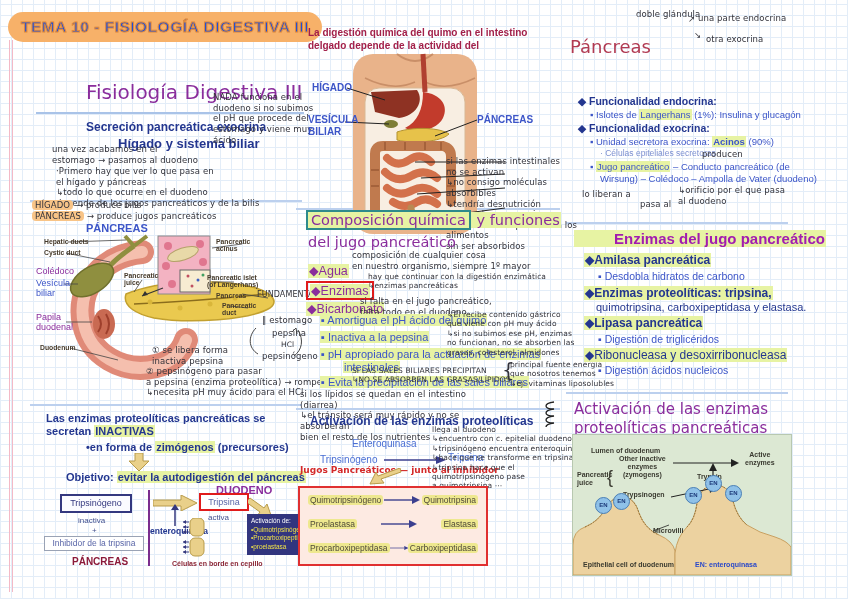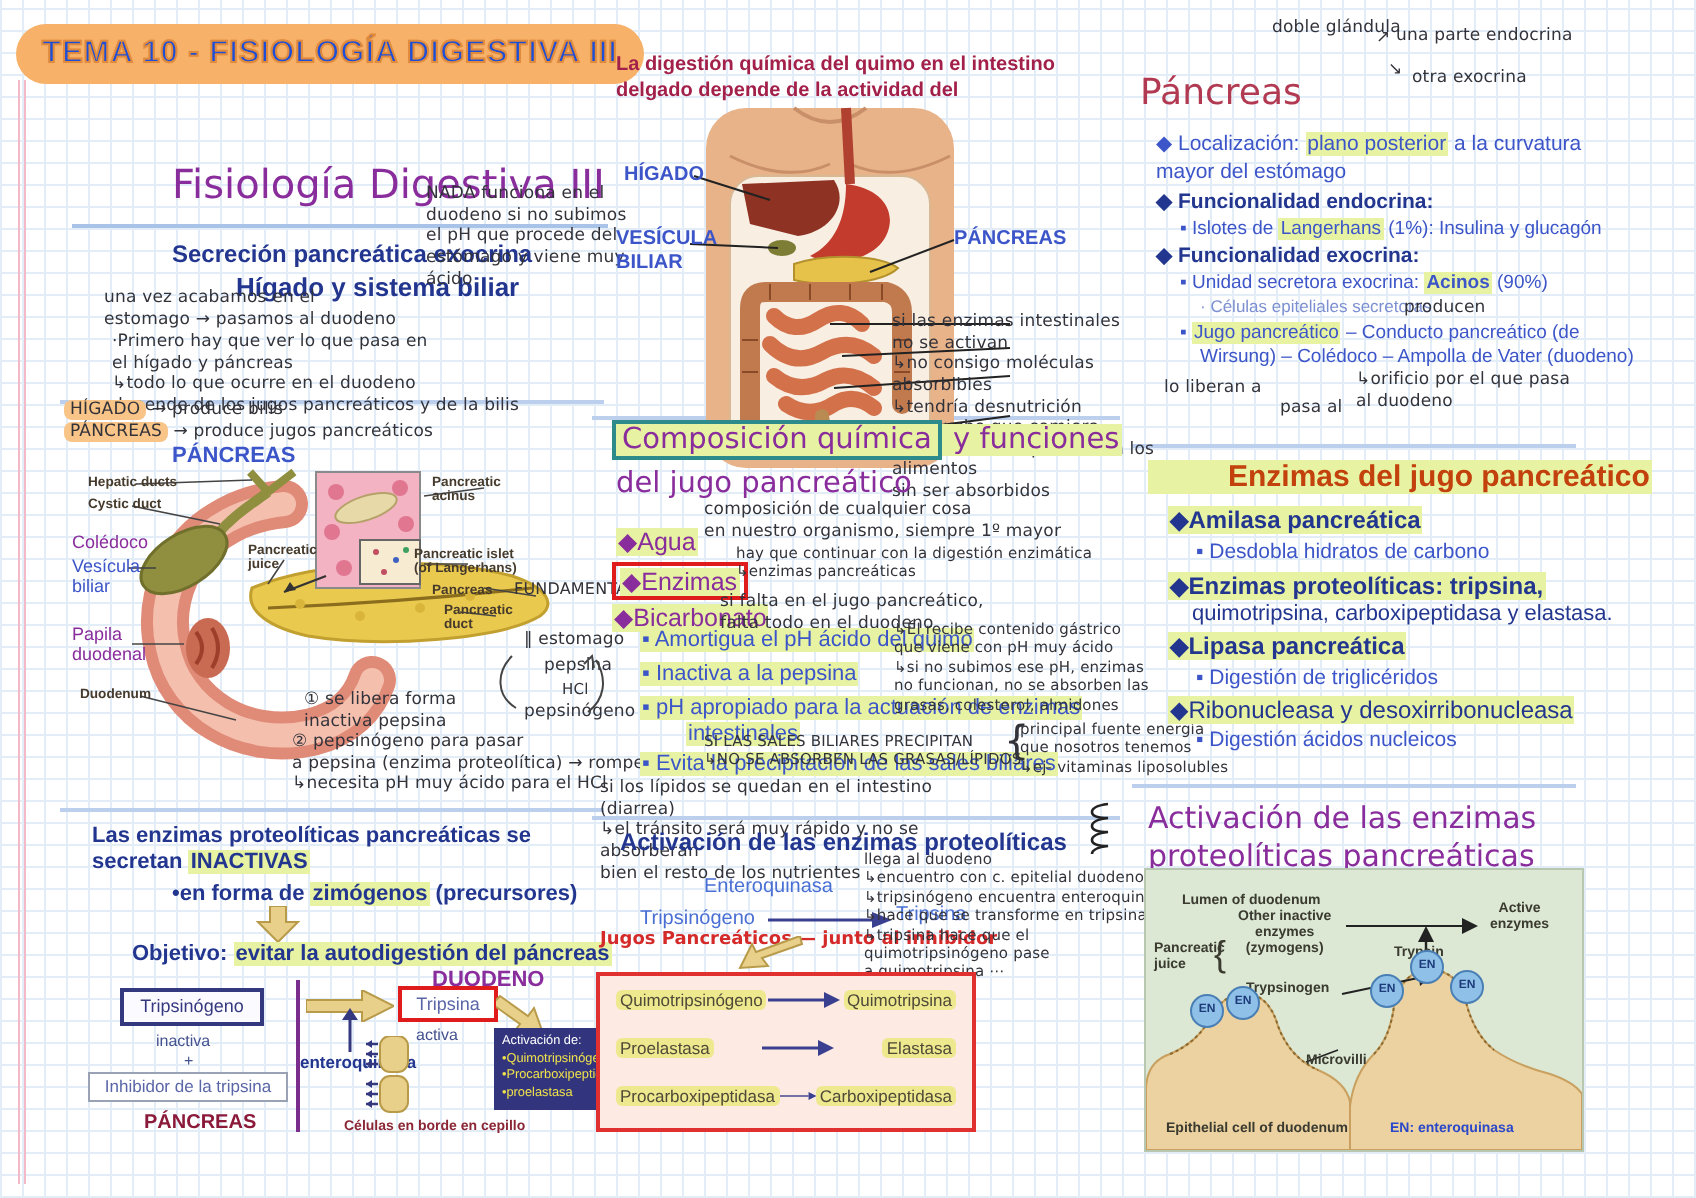--- a/index.html
+++ b/index.html
@@ -13,21 +13,21 @@
   .nw{white-space:nowrap;}
   .hw{font-family:"DejaVu Sans",sans-serif;font-size:8.5px;color:#32323a;line-height:1.25;letter-spacing:.1px;}
   .hw7{font-size:7.5px;}
   .hl{background:#e7f3a3;padding:0 1px;}
   .hlo{background:#f8c487;border-radius:4px;padding:0 3px;}
   .b{font-weight:bold;}
   .navy{color:#23368f;}
   .blue{color:#3c55c8;}
   .lblue{color:#7c8fd0;}
   .purple{color:#8a2d9c;}
-  .dkred{color:#c2410c;padding-left:40px;}
+  .dkred{color:#a21caf;padding-left:40px;}
   .red{color:#d42a2a;}
   .pr10{font-size:10.5px;line-height:1.3;}
   .pr11{font-size:11px;line-height:1.25;}
   .pr12{font-size:12px;line-height:1.25;}
   .lbl{font-size:6.8px;font-weight:bold;color:#453a2b;line-height:1.1;}
   .sep{background:#bcd0ee;height:2px;}
   .vmargin{background:#f4b9c6;width:1px;}
   .banner{background:#f7b169;border-radius:16px;color:#1d4ed8;font-weight:bold;
     font-size:15.5px;letter-spacing:.5px;text-align:center;line-height:30px;
     -webkit-text-stroke:1px #e08a3c;text-shadow:0 0 1px #e08a3c;}
@@ -328,23 +328,20 @@
     </div>
   </div>
 
   <div class="abs hw nw" style="left:636px;top:9px;">doble glándula</div>
   <div class="abs hw nw" style="left:688px;top:14px;">↗</div>
   <div class="abs hw nw" style="left:698px;top:13px;">una parte endocrina</div>
   <div class="abs hw nw" style="left:694px;top:30px;">↘</div>
   <div class="abs hw nw" style="left:706px;top:34px;">otra exocrina</div>
 
   <div class="abs nw" style="left:570px;top:36px;font-size:18px;color:#b13a52;font-family:'DejaVu Sans',sans-serif;">Páncreas</div>
-  <div class="abs blue pr10" style="left:578px;top:66px;width:242px;">
-    <span>◆ Localización: </span><span class="hl">plano posterior</span><span> a la curvatura mayor del estómago</span>
-  </div>
   <div class="abs navy b pr10 nw" style="left:578px;top:95px;">◆ Funcionalidad endocrina:</div>
   <div class="abs blue nw" style="left:590px;top:109px;font-size:9.5px;">
     <span>▪ Islotes de </span><span class="hl">Langerhans</span><span> (1%): Insulina y glucagón</span>
   </div>
   <div class="abs navy b pr10 nw" style="left:578px;top:122px;">◆ Funcionalidad exocrina:</div>
   <div class="abs blue nw" style="left:590px;top:136px;font-size:9.5px;">
     <span>▪ Unidad secretora exocrina: </span><span class="hl b">Acinos</span><span> (90%)</span>
   </div>
   <div class="abs lblue nw" style="left:600px;top:148px;font-size:8.5px;">· Células epiteliales secretoras</div>
   <div class="abs hw nw" style="left:702px;top:149px;">producen</div>

